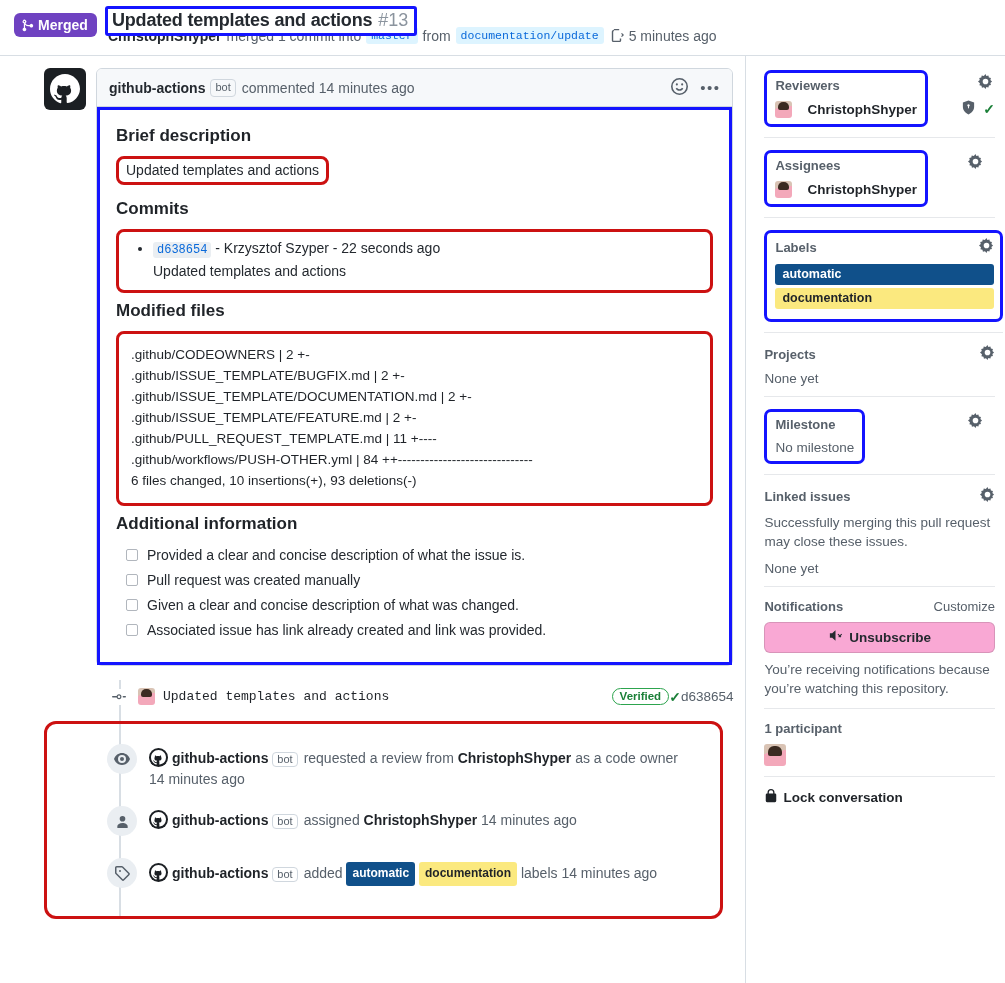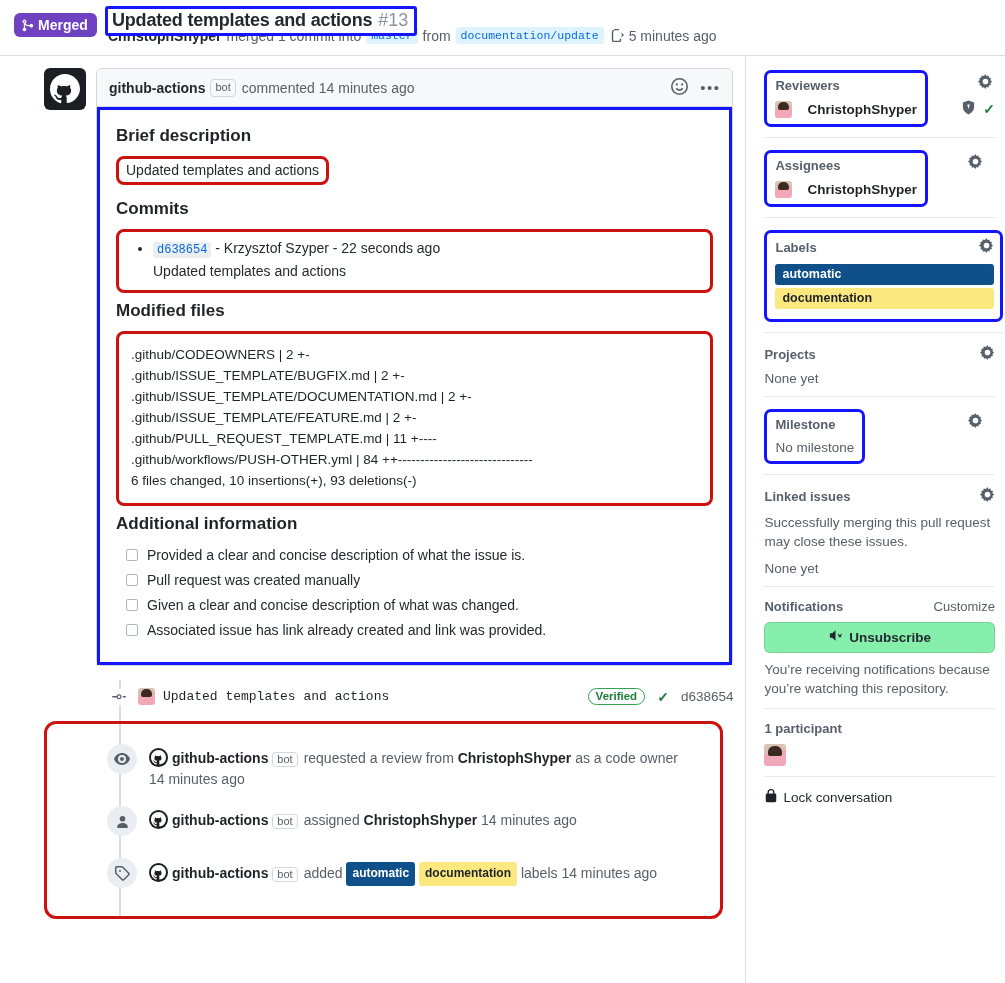--- a/index.html
+++ b/index.html
@@ -220,21 +220,21 @@
   .mini-avatar::after {
     content:"";position:absolute;left:3px;top:1px;width:11px;height:8px;
     background:#3b2a21;border-radius:5px 5px 2px 2px;
   }
   .commit-msg {
     font-family: "Liberation Mono", monospace;
     font-size: 13px;
     color: #1f2328;
   }
   .commit-right {
-    margin-left: auto; display: flex; align-items: center; gap: 12px;
+    margin-left: auto; display: flex; align-items: center; gap: 0;
   }
   .verified-badge {
     border: 1px solid #2da44e;
     color: #1a7f37;
     border-radius: 10px;
     font-size: 11.5px;
     font-weight: bold;
     padding: 1px 7px 2px;
   }
   .check-green { color: #1a7f37; font-weight: bold; }
@@ -299,38 +299,38 @@
   .labels-outer { border: 3px solid #1414ff; border-radius: 7px; padding: 5px 6px 7px 8px; }
   .label-pill {
     display: block;
     font-size: 12.5px; font-weight: bold;
     border-radius: 3px; padding: 3px 7px 4px;
     margin-bottom: 3px;
   }
   .unsub-btn {
     width: 100%;
     border: 1px solid rgba(27,31,36,0.15);
-    background: #86efac;
+    background: #f9a8d4;
     border-radius: 6px;
     padding: 5px 10px 6px;
     font-size: 13.5px; font-weight: bold; color: #24292f;
     display: flex; align-items: center; justify-content: center; gap: 6px;
     margin-bottom: 7px;
   }
   .customize { margin-left: auto; font-weight: normal; font-size: 13px; color: #57606a; }
   .participant-av {
     width: 22px; height: 22px; border-radius: 3px; margin-top: 8px;
     background: linear-gradient(170deg,#d9c3b4 0 38%, #f3a8ba 38% 100%);
     position: relative; overflow: hidden;
   }
   .participant-av::after {
     content:"";position:absolute;left:4px;top:2px;width:14px;height:10px;
     background:#3b2a21;border-radius:6px 6px 2px 2px;
   }
-  .lock-row { display: flex; align-items: center; gap: 5px; font-size: 13.5px; font-weight: normal; color: #1f2328; }
+  .lock-row { display: flex; align-items: center; gap: 5px; font-size: 13.5px; font-weight: bold; color: #1f2328; }
   .part-count { font-size: 13px; font-weight: bold; color: #57606a; }
 </style>
 </head>
 <body>
 
 <div class="pr-header">
   <span class="merged-badge">
     <span>
       <svg width="13" height="13" viewBox="0 0 16 16" fill="#fff">
           <path d="M5 3.254V3.25v.005a.75.75 0 110-.005v.004zm.45 1.9a2.25 2.25 0 10-1.95.218v5.256a2.25 2.25 0 101.5 0V7.123A5.735 5.735 0 009.25 9h1.378a2.251 2.251 0 100-1.5H9.25a4.25 4.25 0 01-3.8-2.346zM12.75 7.5a.75.75 0 100 1.5.75.75 0 000-1.5zm-8.5 4.5a.75.75 0 100 1.5.75.75 0 000-1.5z"></path>

